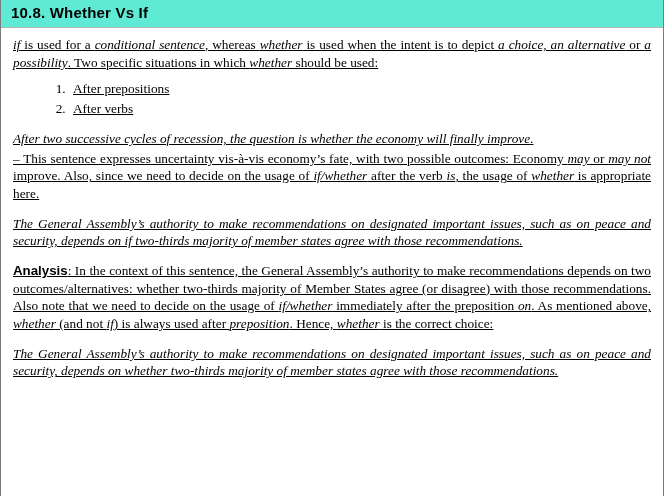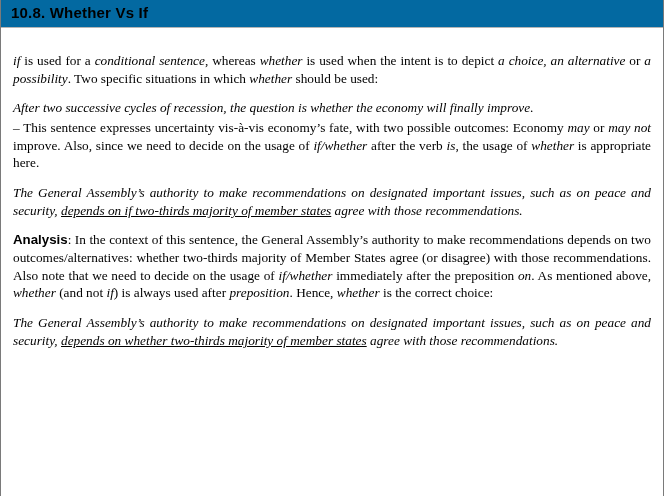--- a/index.html
+++ b/index.html
@@ -17,32 +17,33 @@
   .page {
     position: relative;
     width: 664px;
     height: 496px;
     box-sizing: border-box;
     border-left: 1px solid #7a7a7a;
     border-right: 1px solid #7a7a7a;
     background: #ffffff;
   }
   .heading-bar {
-    background: #0369a1;
+    background: #5eead4;
     padding: 4px 10px 5px 10px;
     border-bottom: 1px solid #b5b5b5;
   }
   .heading-bar .h-text {
     font-family: "Liberation Sans", "DejaVu Sans", sans-serif;
     font-weight: bold;
     font-size: 15px;
     letter-spacing: 0.2px;
   }
   .body-area {
-    padding: 24px 12px 0 12px;
+    padding: 8px 12px 0 12px;
+    text-decoration: underline;
   }
   p {
     margin: 0 0 9px 0;
     font-size: 13.3px;
     line-height: 1.33;
     text-align: justify;
   }
   .it { font-style: italic; }
   .u { text-decoration: underline; }
   .sans-bold {
@@ -75,20 +76,24 @@
   <div class="heading-bar">
     <span class="h-text">10.8.  Whether Vs If</span>
   </div>
 
   <div class="body-area">
 
     <p>
       <span class="it">if</span><span> is used for a </span><span class="it">conditional sentence</span><span>, whereas </span><span class="it">whether</span><span> is used when the intent is to depict </span><span class="it">a choice, an alternative</span><span> or </span><span class="it">a possibility</span><span>. Two specific situations in which </span><span class="it">whether</span><span> should be used:</span>
     </p>
 
+    <ol class="numlist">
+      <li>After prepositions</li>
+      <li>After verbs</li>
+    </ol>
 
 
 
     <div class="gap-sm"></div>
 
     <p>
       <span class="it">After two successive cycles of recession, the question is whether the economy will finally improve</span><span>.</span>
     </p>
 
     <p class="dash-line">

